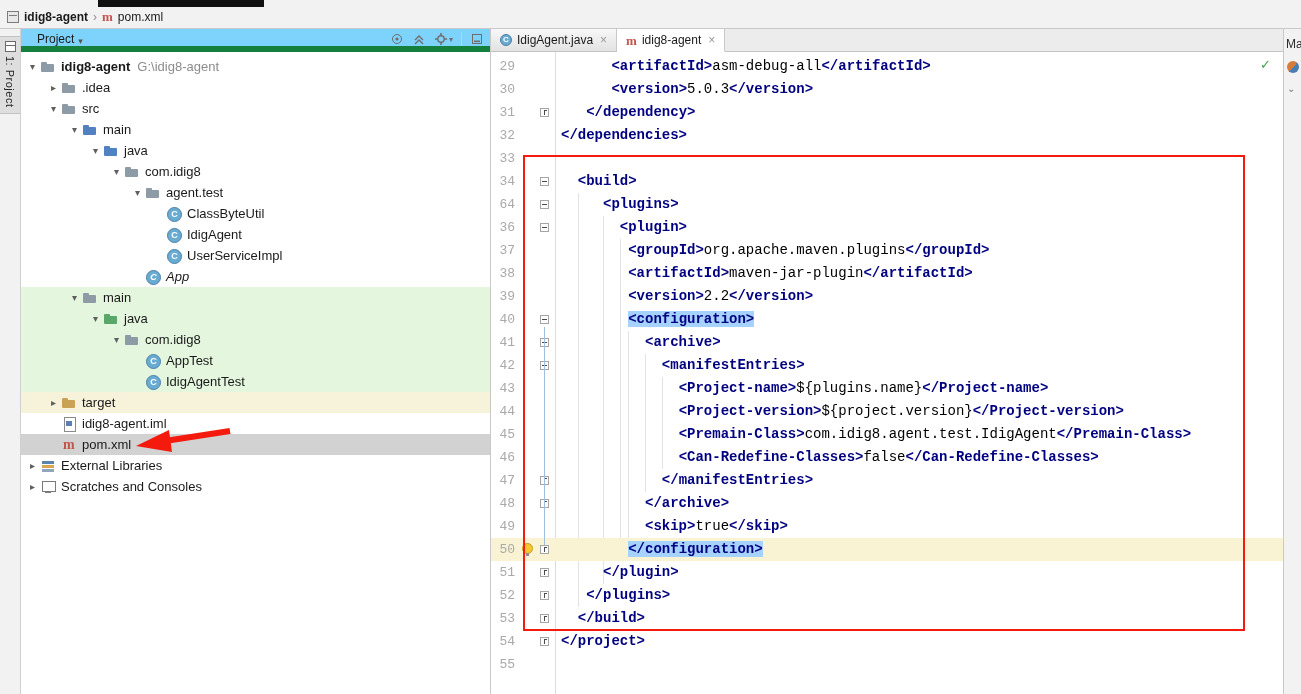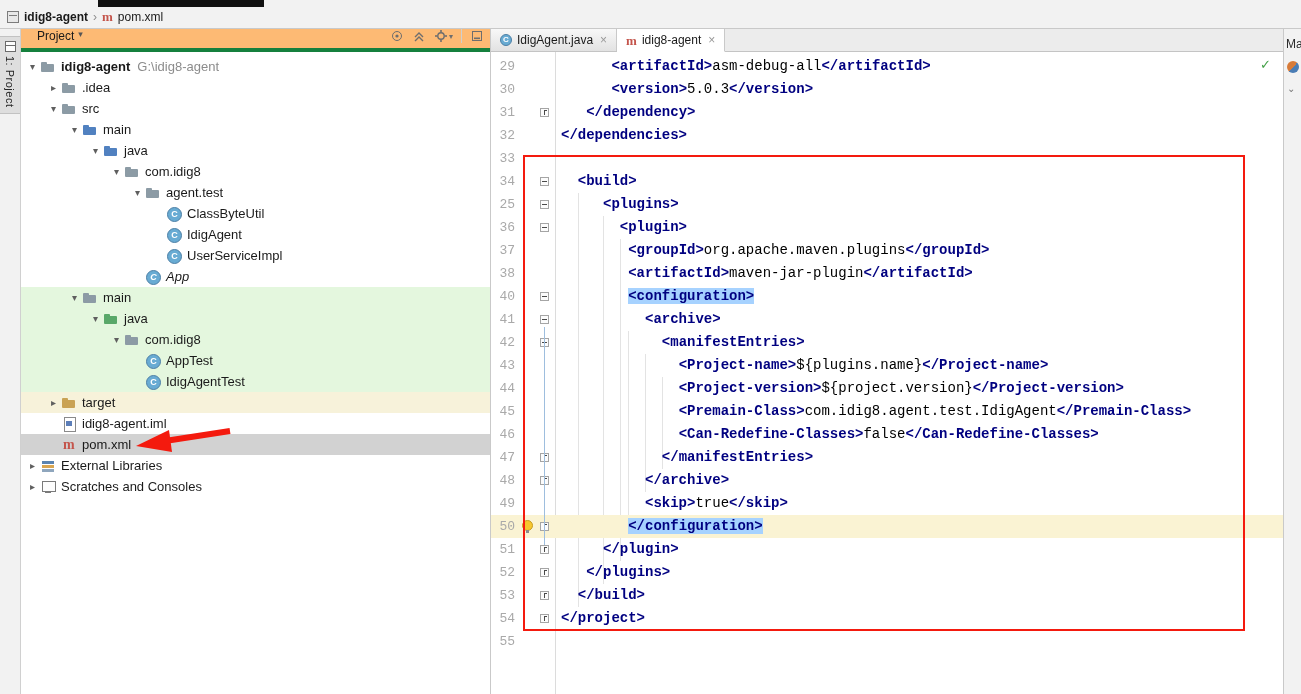--- a/index.html
+++ b/index.html
@@ -26,21 +26,21 @@
 
   
   .tool-strip-left { width:21px; border-right:1px solid #d0d0d0; background:#f2f2f2; flex:none; }
   .proj-tool-btn { margin-top:7px; width:20px; padding:4px 0 6px 0; background:#dedede; border-top:1px solid #c2c2c2; border-bottom:1px solid #c2c2c2; display:flex; flex-direction:column; align-items:center; }
   .proj-tool-btn .mini-grid { width:11px; height:11px; border:1px solid #6b6b6b; background:#fdfdfd; position:relative; margin-bottom:4px; }
   .proj-tool-btn .mini-grid::after { content:''; position:absolute; left:0; top:3px; right:0; height:1px; background:#6b6b6b; }
   .vlabel { writing-mode:vertical-rl; font-size:11px; color:#262626; letter-spacing:0.5px; }
 
   
   .project-panel { width:470px; flex:none; border-right:1px solid #c9c9c9; background:#fff; display:flex; flex-direction:column; }
-  .panel-header { height:23px; flex:none; background:#fdba74; border-bottom:4px solid #15803d; display:flex; align-items:flex-start; padding:0 6px 0 16px; }
+  .panel-header { height:23px; flex:none; background:#7dd3fc; border-bottom:6px solid #15803d; display:flex; align-items:flex-end; padding:0 6px 0 16px; }
   .panel-title { color:#1a1a1a; }
   .panel-caret { font-size:9px; color:#555; margin-left:4px; }
   .header-icons { margin-left:auto; display:flex; align-items:center; gap:8px; }
   .hicon { display:inline-flex; align-items:center; }
   .hicon svg { display:block; }
   .hsep { width:1px; height:14px; background:#cfcfcf; }
   .gear-caret { font-size:8px; color:#6e6e6e; margin-left:1px; }
 
   .tree { flex:1; padding-top:4px; font-size:13px; overflow:hidden; position:relative; background:#fff; }
   .tree-row { height:21px; display:flex; align-items:center; white-space:nowrap; }
@@ -338,21 +338,21 @@
           </div>
           <div class="code-row">
             <div class="gutter-cell">
               <span class="lnum">34</span>
               <span class="fm fm-start"></span>
             </div>
             <div class="code-text">  <span class="tok tok-tag">&lt;build&gt;</span></div>
           </div>
           <div class="code-row">
             <div class="gutter-cell">
-              <span class="lnum">25</span>
+              <span class="lnum">64</span>
               <span class="fm fm-start"></span>
             </div>
             <div class="code-text">     <span class="tok tok-tag">&lt;plugins&gt;</span></div>
           </div>
           <div class="code-row">
             <div class="gutter-cell">
               <span class="lnum">36</span>
               <span class="fm fm-start"></span>
             </div>
             <div class="code-text">       <span class="tok tok-tag">&lt;plugin&gt;</span></div>
@@ -361,20 +361,26 @@
             <div class="gutter-cell">
               <span class="lnum">37</span>
             </div>
             <div class="code-text">        <span class="tok tok-tag">&lt;groupId&gt;</span><span class="tok tok-txt">org.apache.maven.plugins</span><span class="tok tok-tag">&lt;/groupId&gt;</span></div>
           </div>
           <div class="code-row">
             <div class="gutter-cell">
               <span class="lnum">38</span>
             </div>
             <div class="code-text">        <span class="tok tok-tag">&lt;artifactId&gt;</span><span class="tok tok-txt">maven-jar-plugin</span><span class="tok tok-tag">&lt;/artifactId&gt;</span></div>
+          </div>
+          <div class="code-row">
+            <div class="gutter-cell">
+              <span class="lnum">39</span>
+            </div>
+            <div class="code-text">        <span class="tok tok-tag">&lt;version&gt;</span><span class="tok tok-txt">2.2</span><span class="tok tok-tag">&lt;/version&gt;</span></div>
           </div>
           <div class="code-row">
             <div class="gutter-cell">
               <span class="lnum">40</span>
               <span class="fm fm-start"></span>
             </div>
             <div class="code-text">        <span class="tok tok-tag tok-hl">&lt;configuration&gt;</span></div>
           </div>
           <div class="code-row">
             <div class="gutter-cell">

